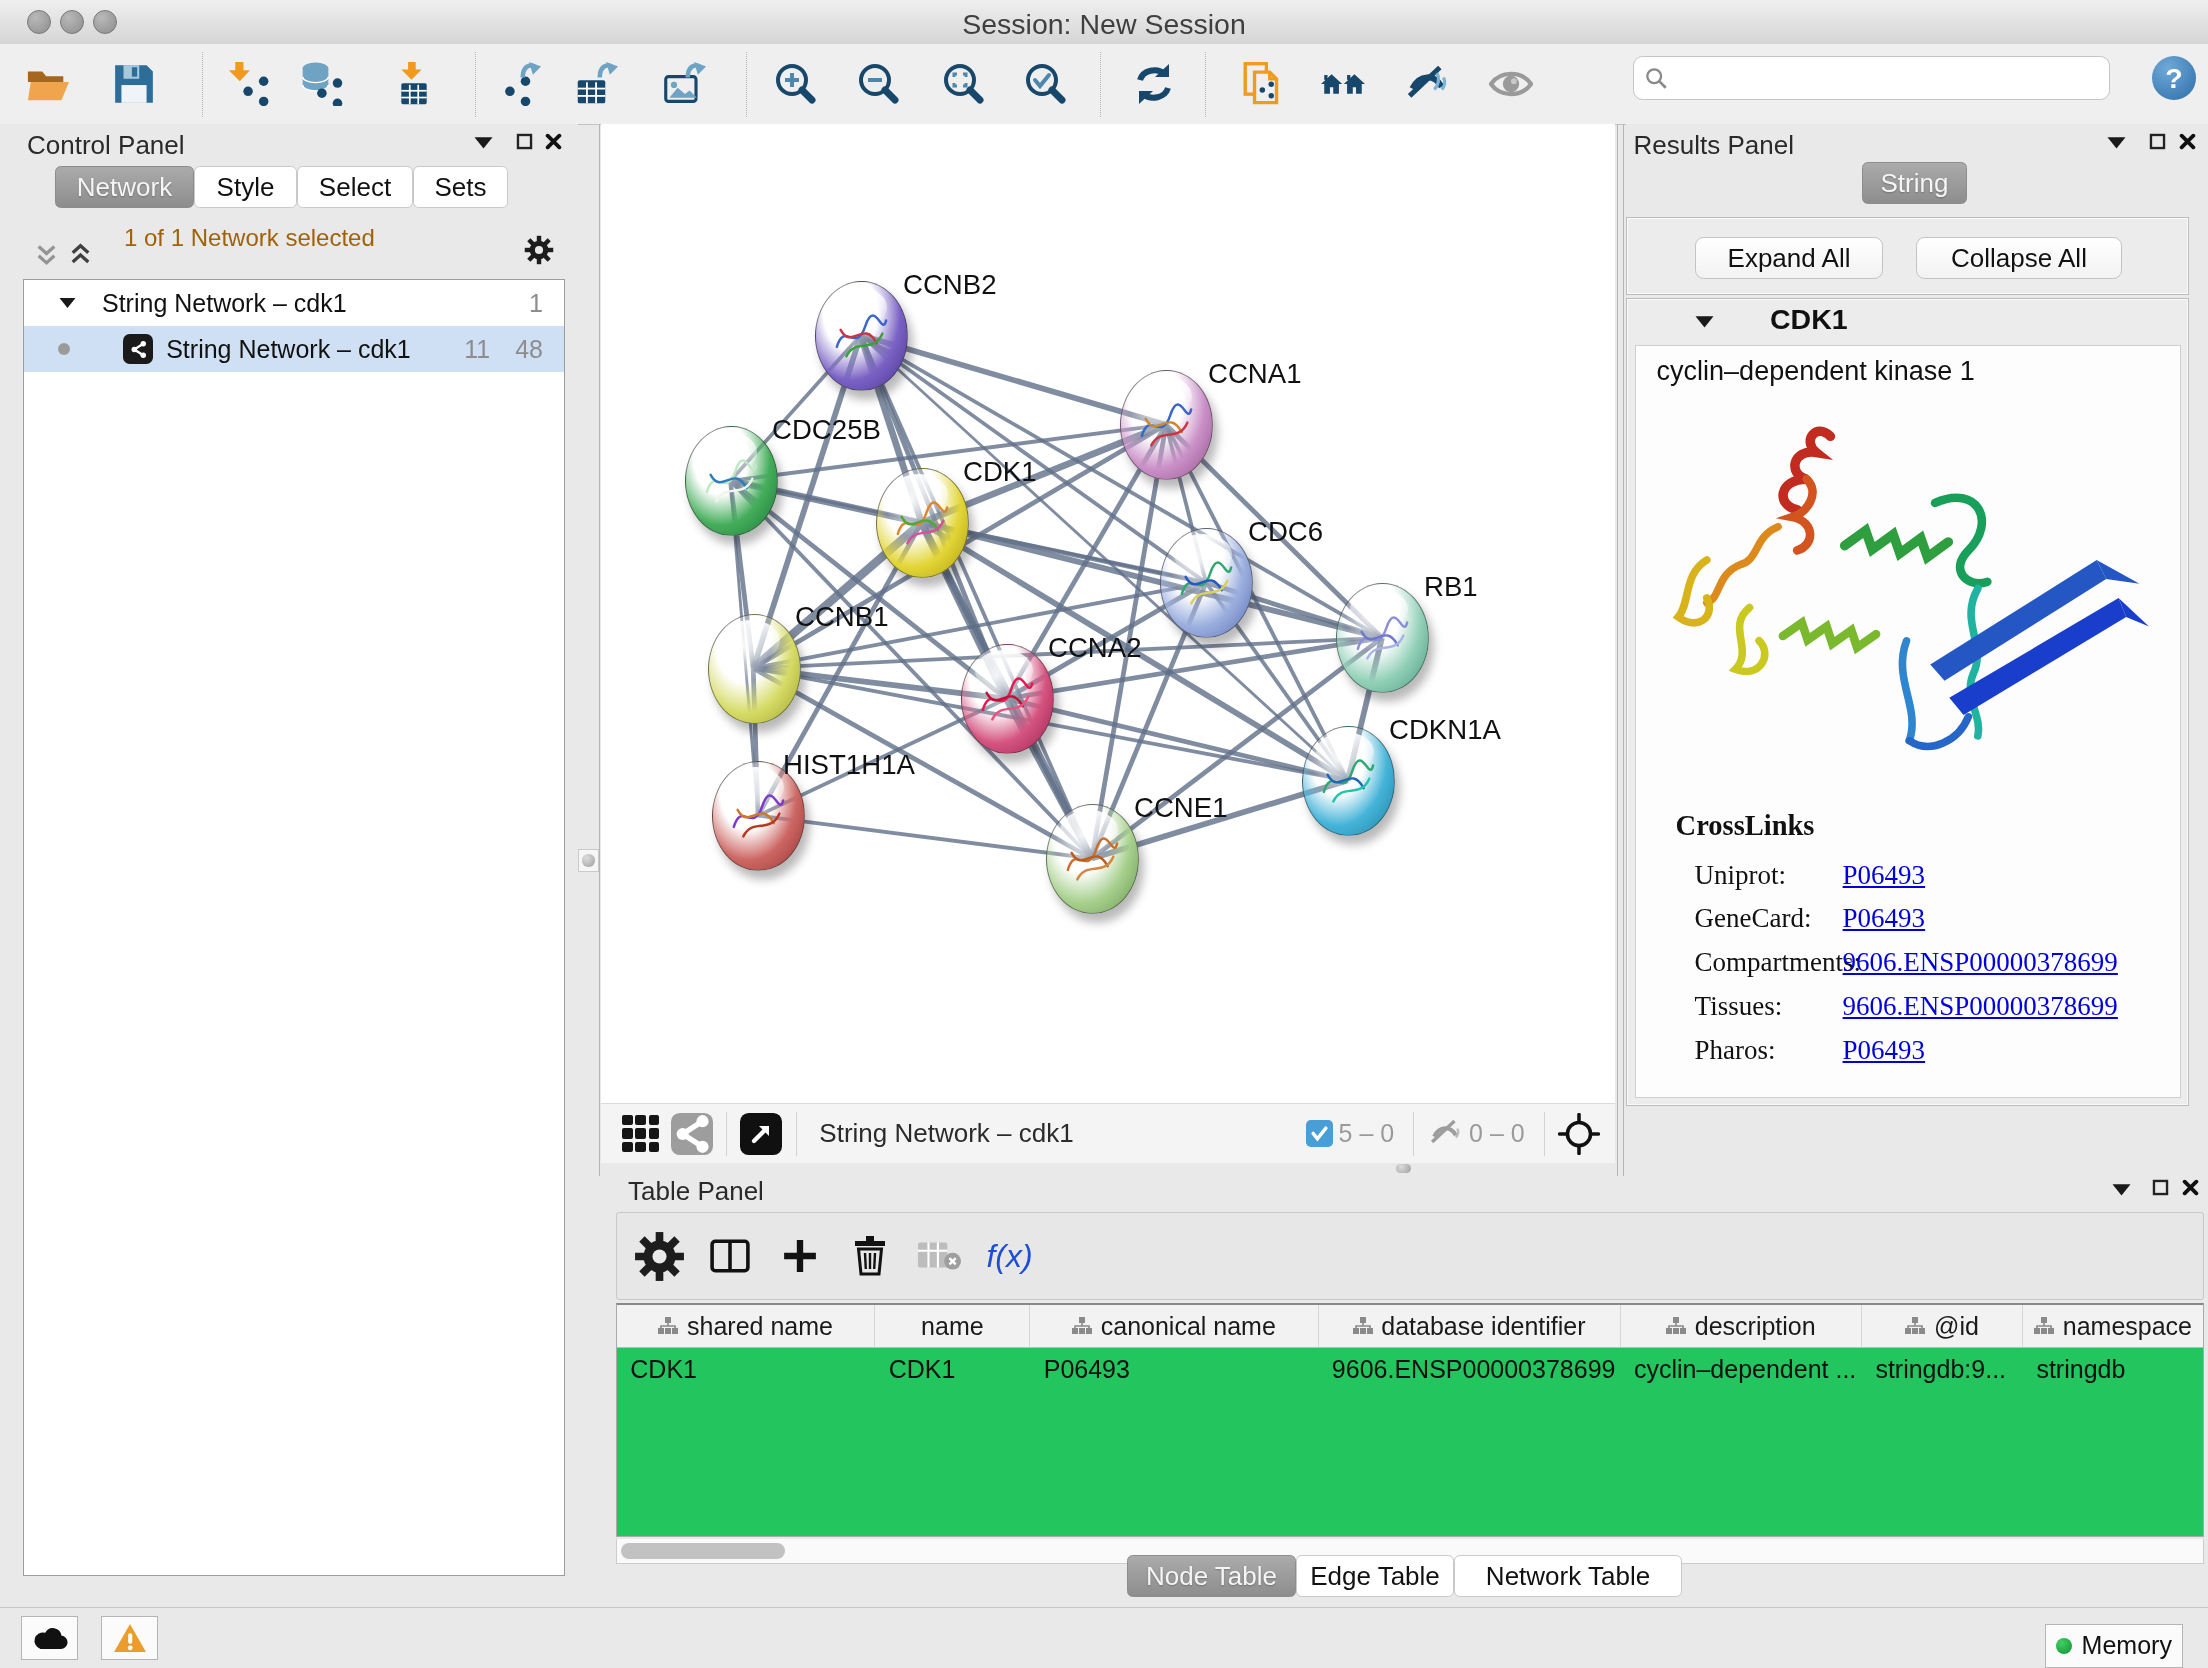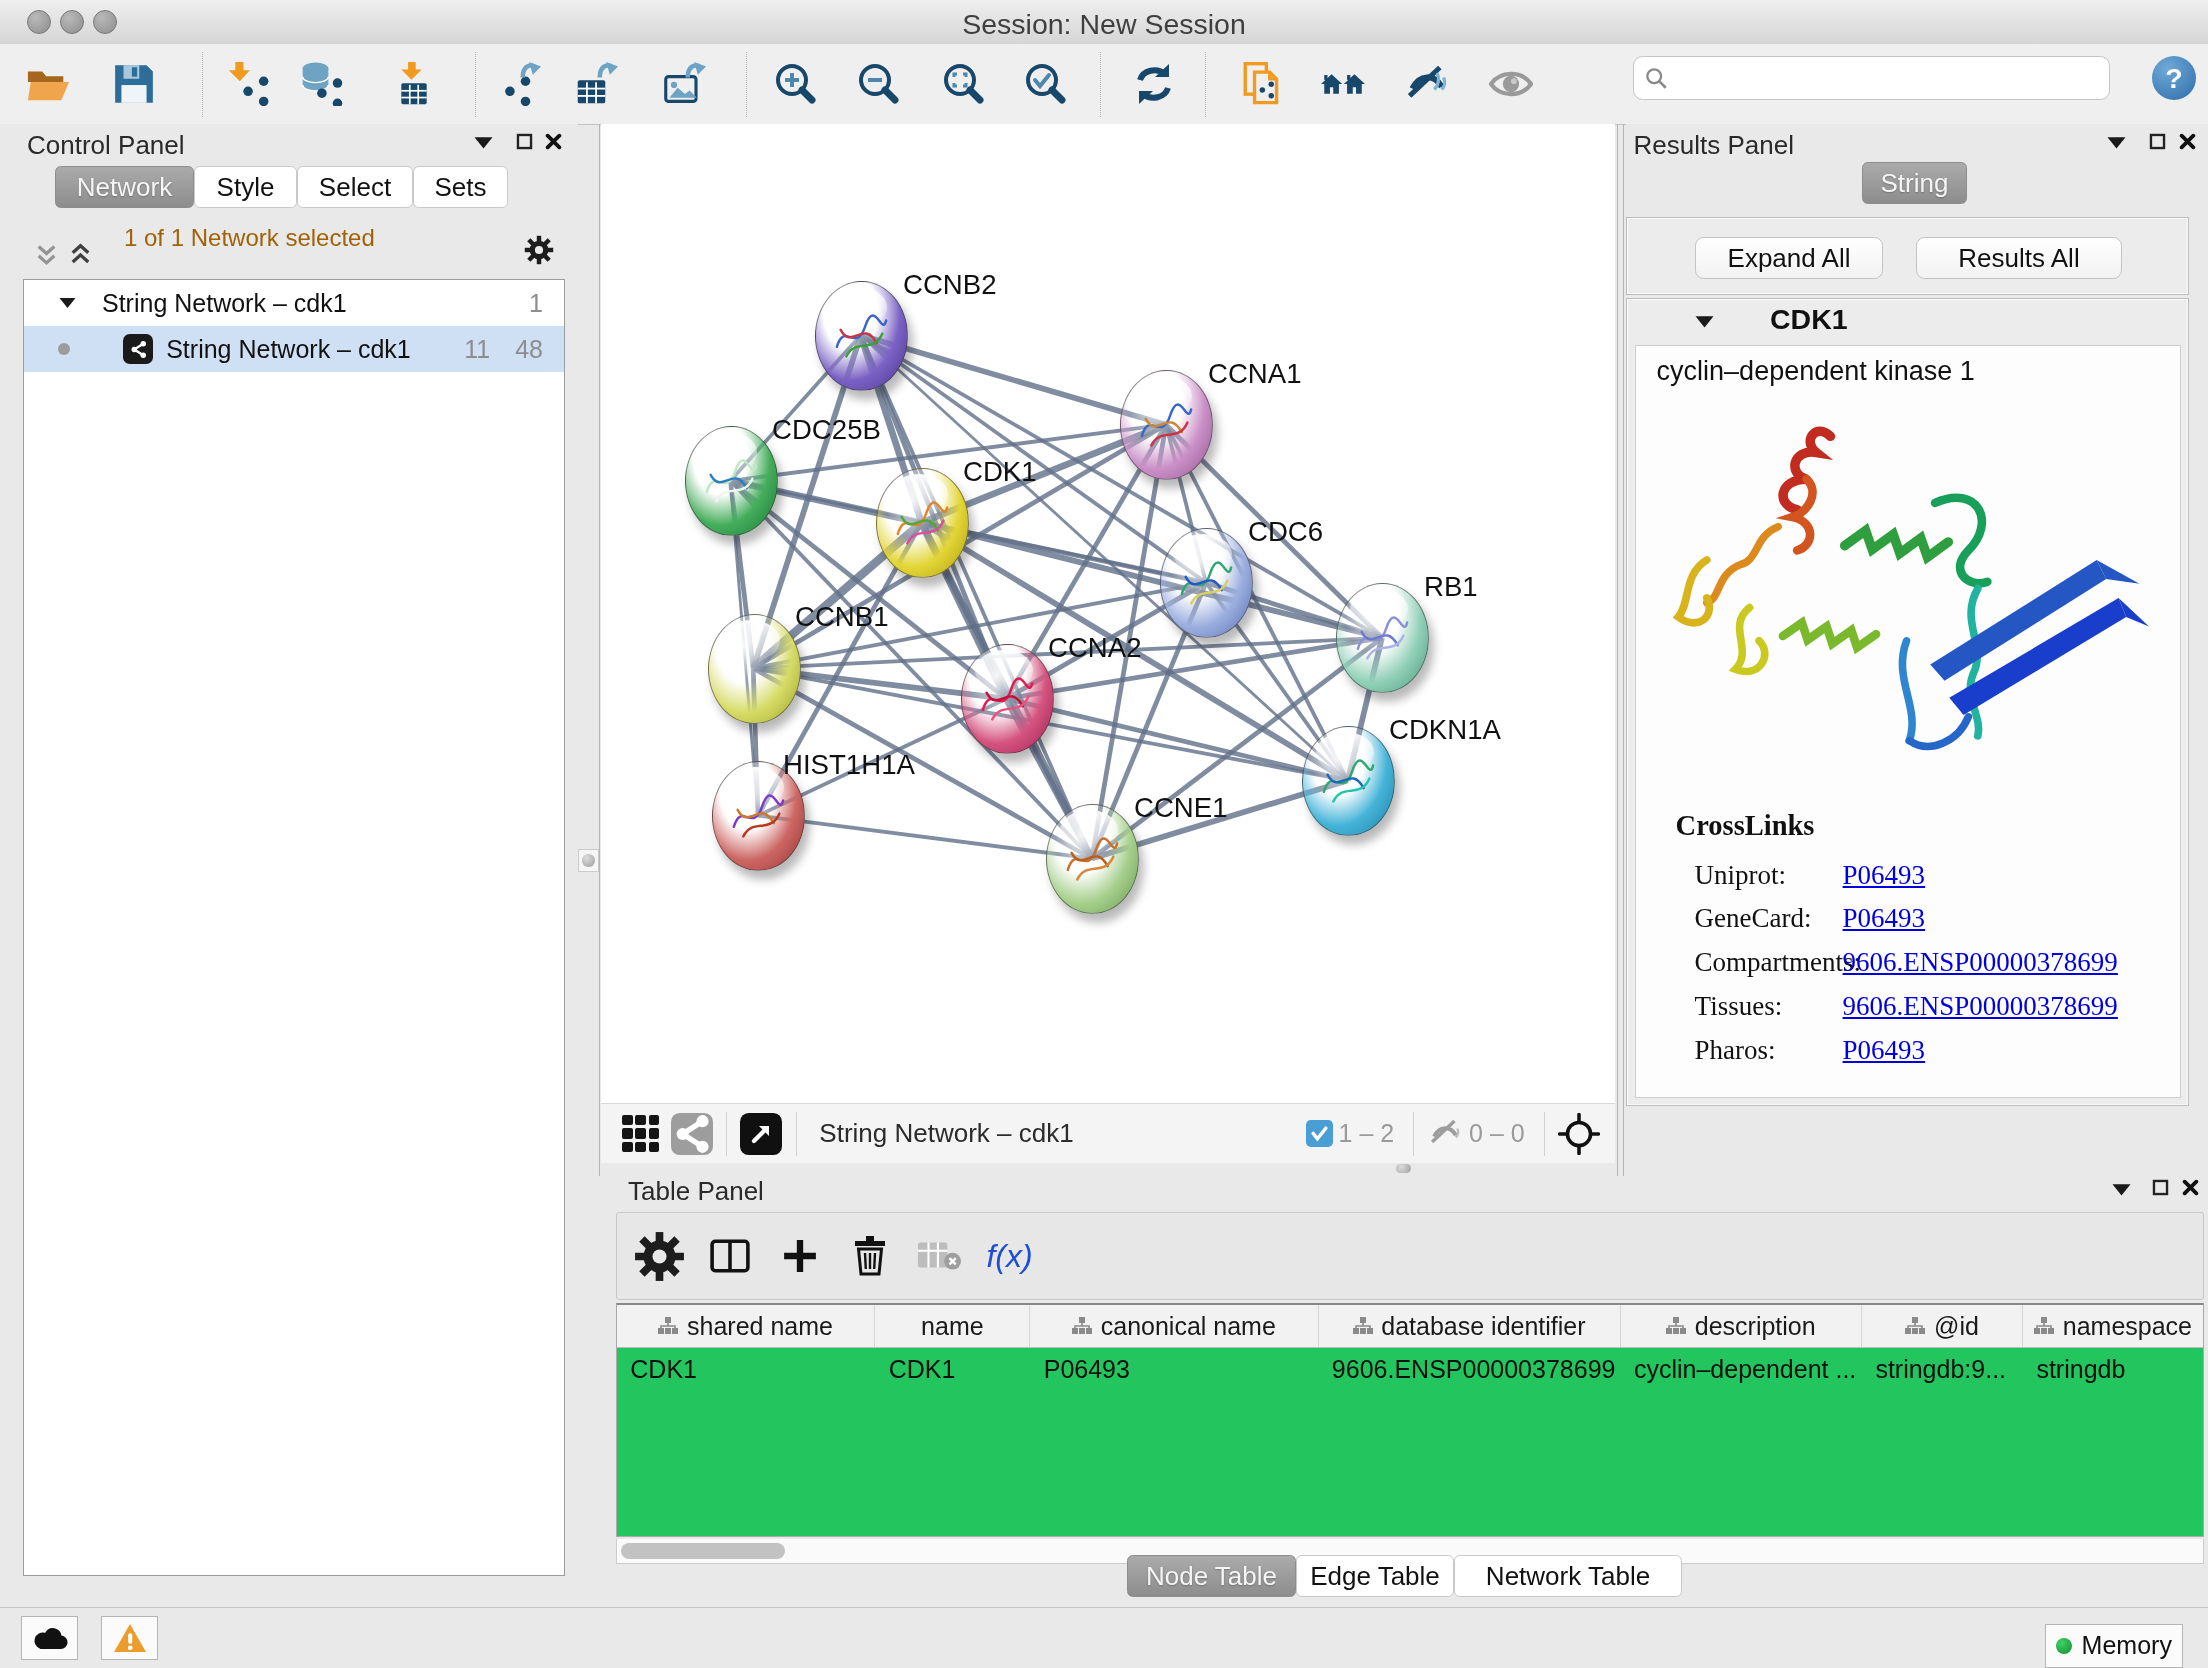--- a/index.html
+++ b/index.html
@@ -534,21 +534,21 @@
       </svg>
     </div>
   <div class="nt-sep"></div>
   <div id="net-title">String Network – cdk1</div>
   <div style="margin-left:auto"></div>
   <div id="nt-checkbox">
       <svg viewBox="0 0 20 20" width="21" height="21">
         <path d="M4 10l4 5 8-10" fill="none" stroke="#fff" stroke-width="3.4" stroke-linecap="round"></path>
       </svg>
     </div>
-  <div class="nt-num">1 – 2</div>
+  <div class="nt-num">5 – 0</div>
   <div class="nt-sep"></div>
   <div class="ph-ico" style="width:36px;height:28.5px">
       <svg viewBox="0 0 48 42" width="100%" height="100%">
         <path d="M8 26 C16 10 32 10 40 24" fill="none" stroke="#9d9d9d" stroke-width="6"></path>
         <path d="M5 34 38 3" stroke="#9d9d9d" stroke-width="5"></path>
         <path d="M42 14a11 11 0 0 1-2 13" stroke="#bdbdbd" stroke-width="3.4" fill="none"></path>
       </svg>
     </div>
   <div class="nt-num">0 – 0</div>
   <div class="nt-sep"></div>
@@ -580,21 +580,21 @@
   <div class="ph-ico abs" style="left:553px;top:8.6px;width:17px;height:17px">
       <svg viewBox="0 0 16 16" width="100%" height="100%">
         <path d="M2.5 2.5 13.5 13.5M13.5 2.5 2.5 13.5" stroke="#111" stroke-width="3.6" stroke-linecap="round"></path>
       </svg>
     </div>
 
   <div class="tab sel abs" style="left:236px;top:38px;width:105px">String</div>
 
   <div class="rp-box abs" style="left:0px;top:93px;width:561px;height:76px">
     <div class="btn abs" style="left:68px;top:19px;width:186px;height:40px">Expand All</div>
-    <div class="btn abs" style="left:289px;top:19px;width:204px;height:40px">Results All</div>
+    <div class="btn abs" style="left:289px;top:19px;width:204px;height:40px">Collapse All</div>
   </div>
 
   <div class="rp-box abs" style="left:0px;top:174px;width:561px;height:806px">
     <div class="ph-ico abs" style="left:67px;top:15px;width:21px;height:15px">
         <svg viewBox="0 0 14 10" width="100%" height="100%">
           <path d="M1 1.5h12L7 9z" fill="#1a1a1a"></path>
         </svg>
       </div>
     <div class="abs" style="left:143px;top:3.8px;font-size:28.5px;font-weight:bold;color:#111">CDK1</div>
 

